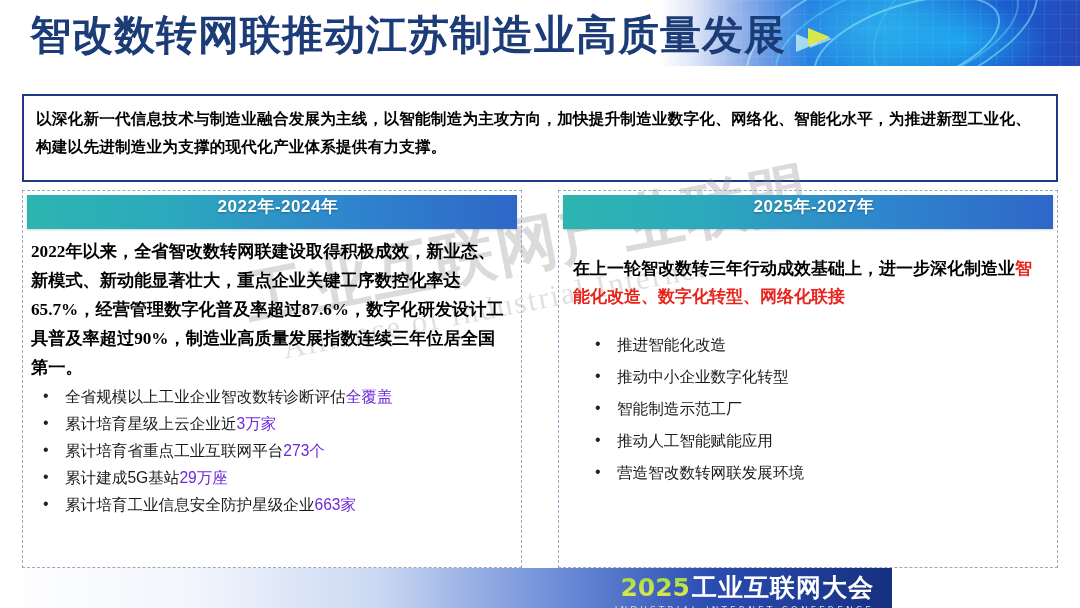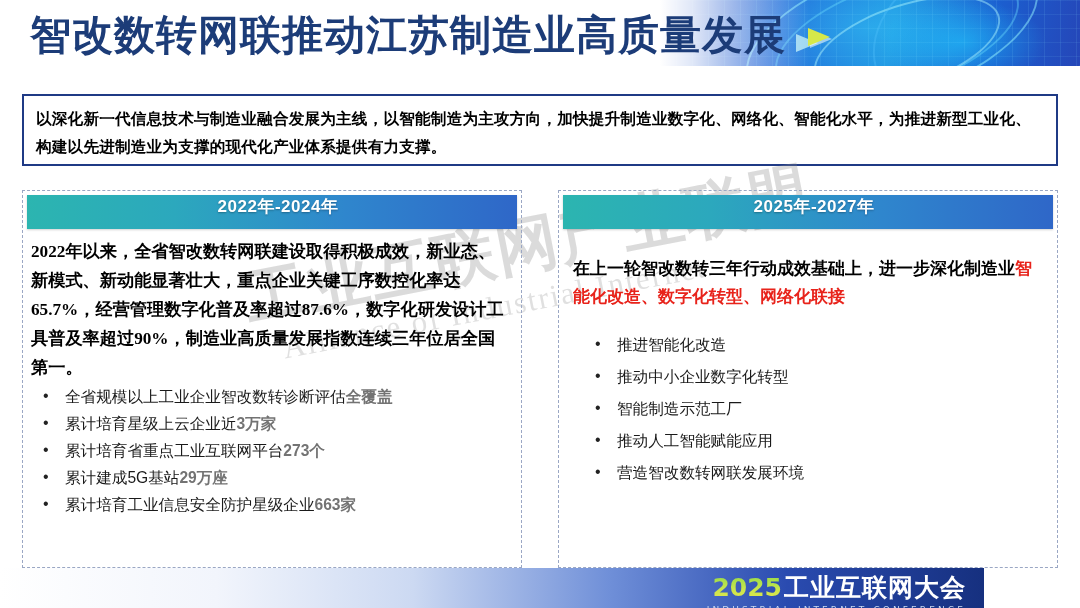--- a/index.html
+++ b/index.html
@@ -89,21 +89,21 @@
     position: absolute;
     left: 0; top: 71px;
     width: 1080px; height: 8px;
     background: linear-gradient(to right, #13257e 0%, #1b3190 55%, #2a4ab5 78%, #3f70d8 100%);
   }
 
   
   .intro-box {
     position: absolute;
     left: 22px; top: 94px;
-    width: 1036px; height: 72px;
+    width: 1036px; height: 88px;
     border: 2px solid #1f3a85;
     box-sizing: border-box;
     background: #ffffff;
     padding: 9px 12px 0 12px;
   }
   .intro-text {
     font-size: 15.6px;
     font-weight: bold;
     color: #000000;
     line-height: 28px;
@@ -205,37 +205,37 @@
     margin-bottom: 1px;
   }
   .bullets li::before {
     content: "\2022";
     position: absolute;
     left: 12px;
     top: -1px;
     font-size: 16px;
     color: #222;
   }
-  .red { color: #737373; font-weight: bold; }
+  .red { color: #6d28d9; }
   .red-b { color: #e8231b; font-weight: bold; }
 
   .panel-right .panel-body { padding: 26px 10px 0 14px; }
   .panel-right .bullets { margin-top: 18px; }
   .panel-right .bullets li {
     font-size: 15.6px;
     line-height: 31px;
     padding-left: 44px;
   }
   .panel-right .bullets li::before { left: 22px; }
 
   
   .footer {
     position: absolute;
     left: 0; top: 568px;
-    width: 984px; height: 40px;
+    width: 892px; height: 40px;
     background: linear-gradient(to right,
       #ffffff 0%,
       #f2f5fc 22%,
       #ccd9f2 42%,
       #6f8fd8 62%,
       #2a4bb0 80%,
       #16307f 100%);
     z-index: 20;
   }
   .footer-logo {

